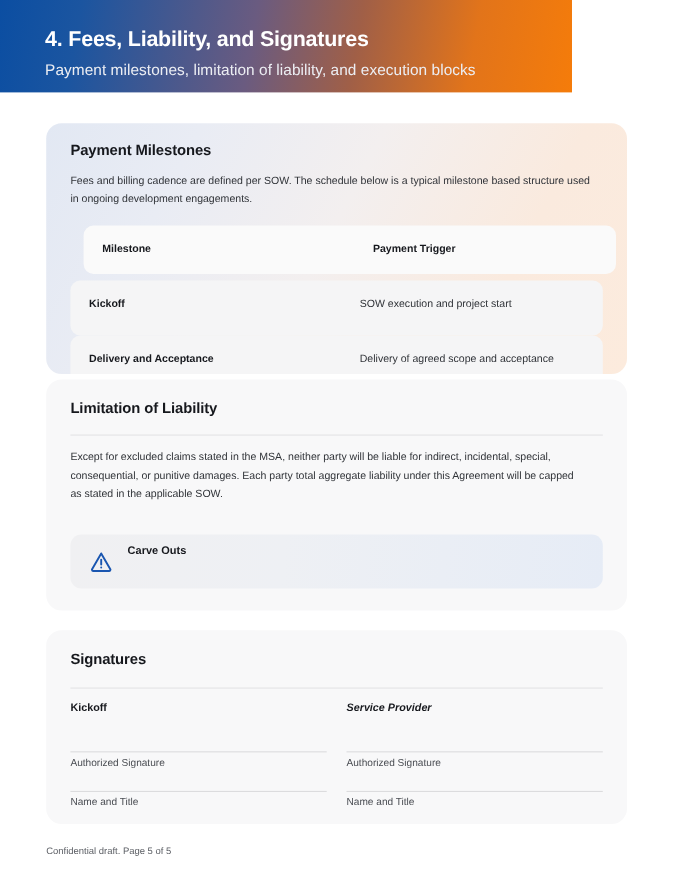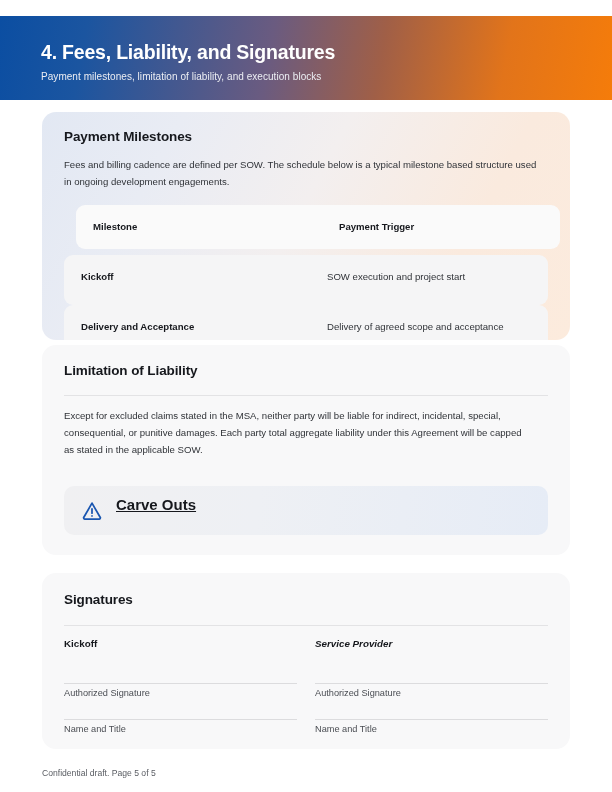--- a/index.html
+++ b/index.html
@@ -12,39 +12,39 @@
     background: #ffffff;
     font-family: "Liberation Sans", sans-serif;
     -webkit-font-smoothing: antialiased;
     position: relative;
     overflow: hidden;
   }
 
   
   .banner {
     position: absolute;
-    left: 0; top: 16px;
-    width: 612px;
+    left: 0; top: 0;
+    width: 520px;
     height: 84px;
     background: linear-gradient(100deg, #0b4ea2 0%, #1b55a0 14%, #6a5b80 44%, #a05f47 62%, #e2741a 82%, #f57c0a 100%);
   }
   .banner-title {
     position: absolute;
     left: 41px;
     top: 25px;
     font-size: 19.5px;
     font-weight: bold;
     color: #ffffff;
     letter-spacing: -0.2px;
   }
   .banner-sub {
     position: absolute;
     left: 41px;
     top: 55px;
-    font-size: 10px;
+    font-size: 14px;
     color: #eceef3;
     letter-spacing: 0.05px;
   }
 
   
   .card {
     position: absolute;
     border-radius: 14px;
   }
 
@@ -129,24 +129,23 @@
     position: absolute;
     left: 17px;
     top: 14px;
     width: 22px;
     height: 22px;
   }
   .callout-title {
     position: absolute;
     left: 52px;
     top: 10px;
-    font-size: 15px;
+    font-size: 10px;
     font-weight: bold;
     color: #16181d;
-    text-decoration: underline;
   }
   .callout-text {
     position: absolute;
     left: 52px;
     top: 25px;
     font-size: 9.6px;
     color: #303338;
   }
 
   

